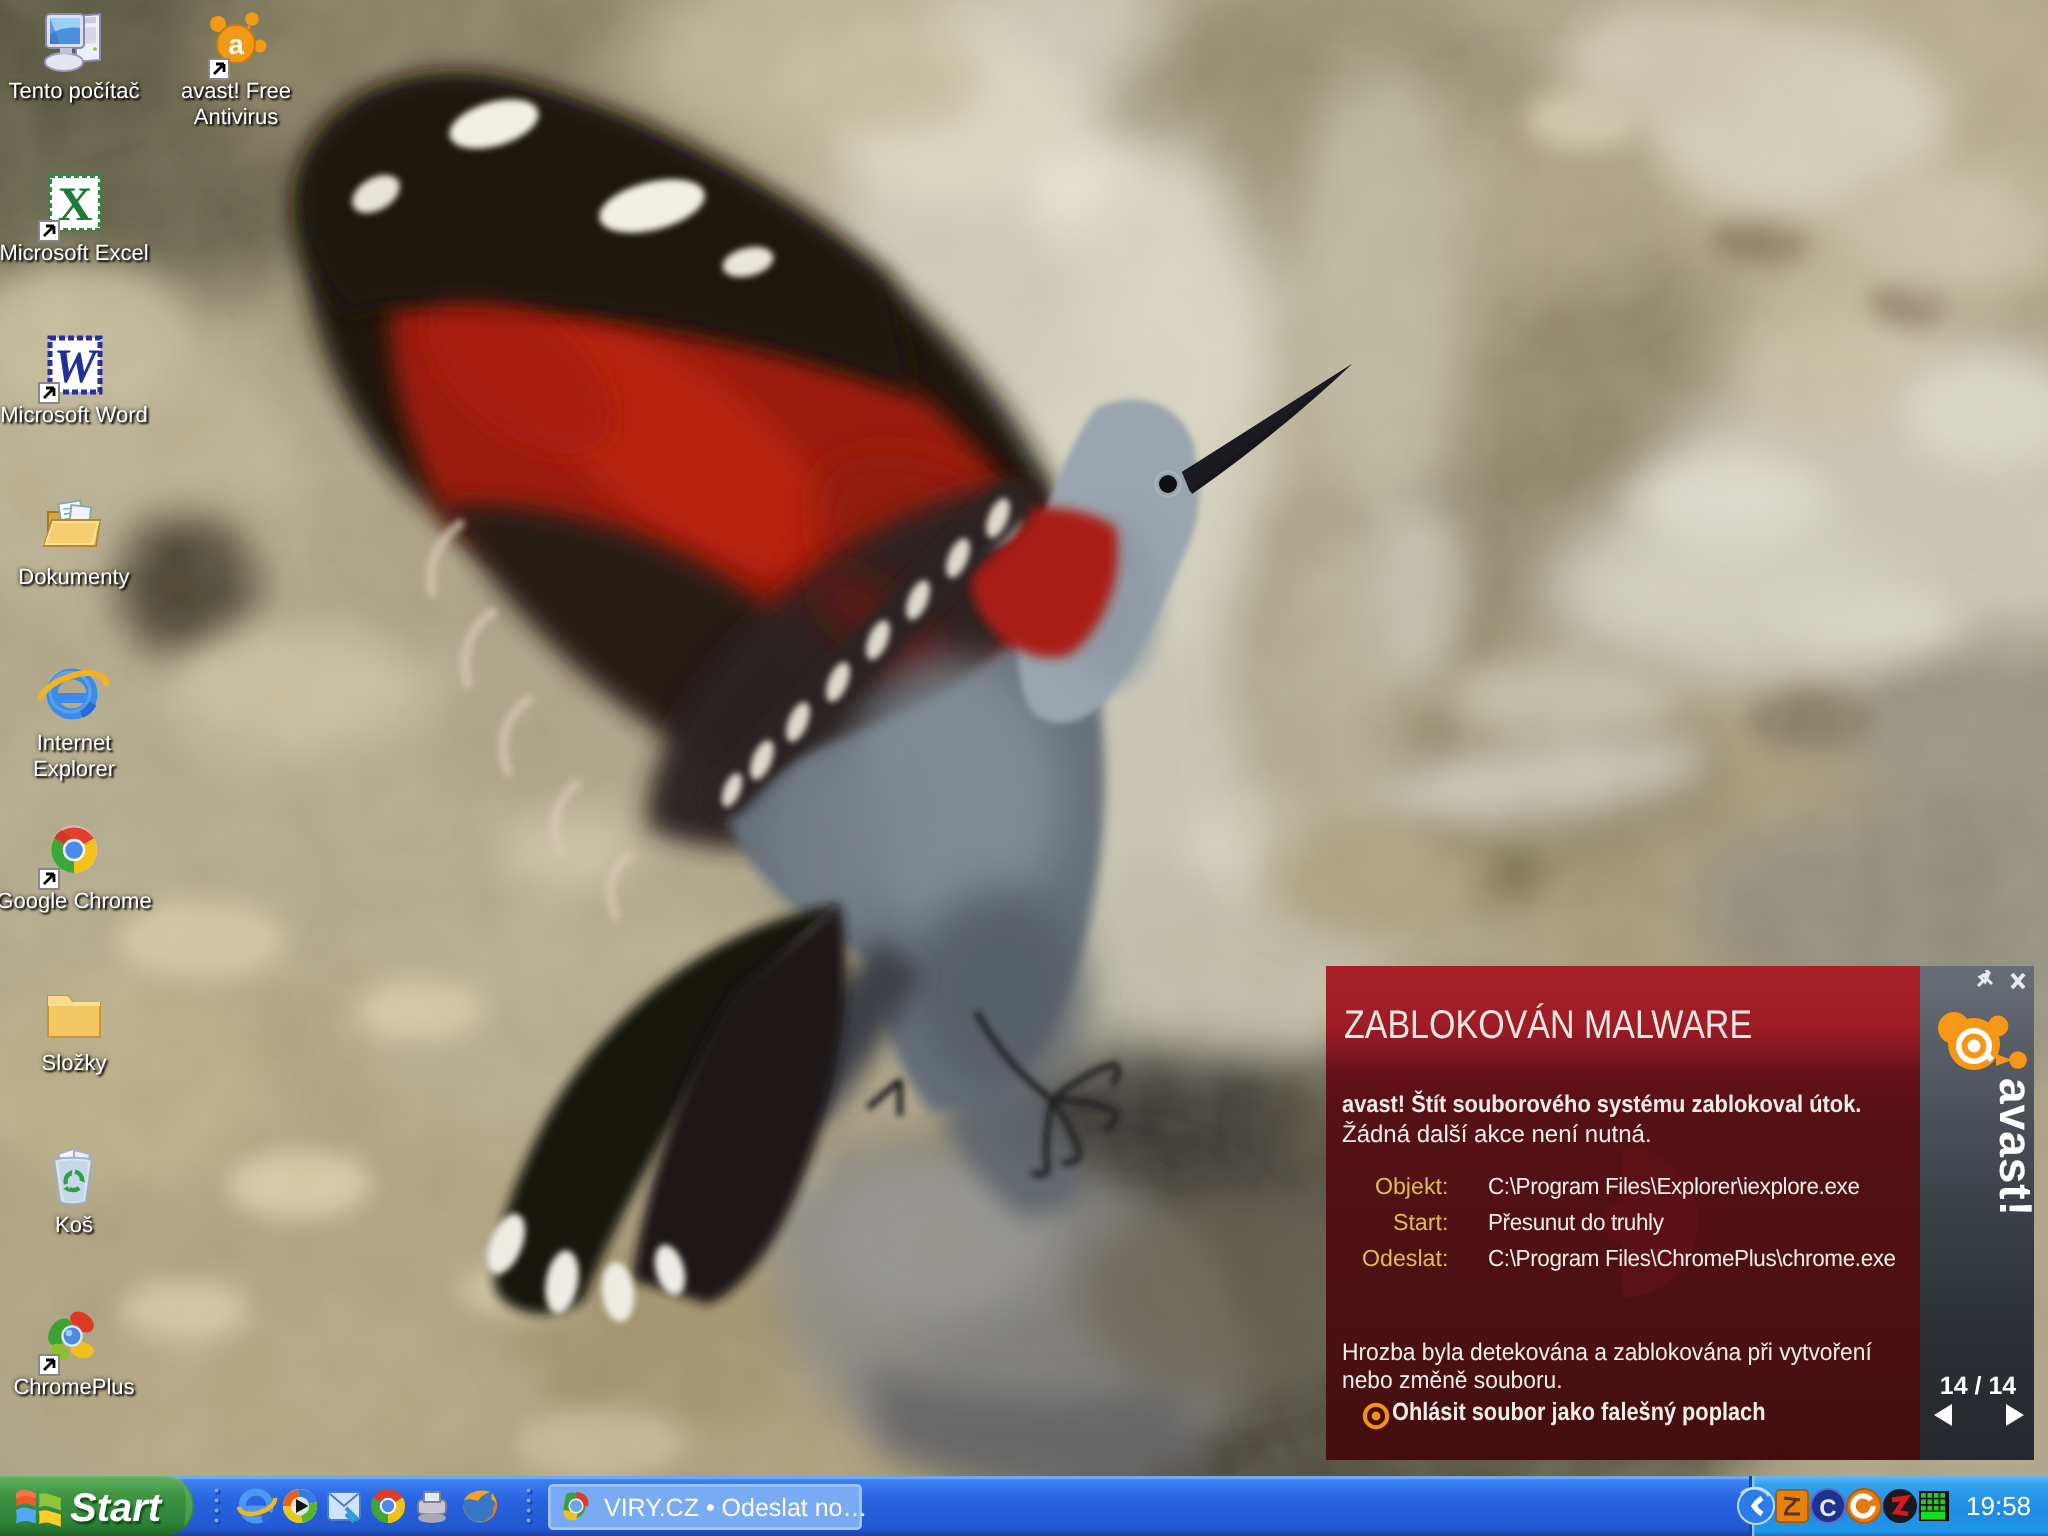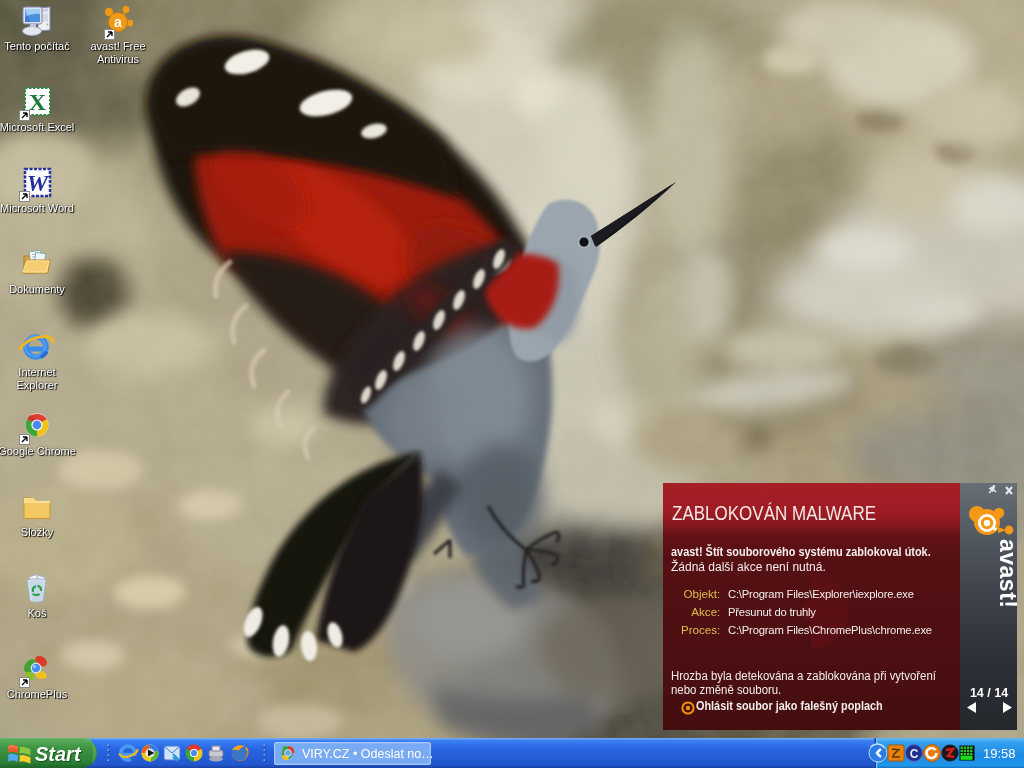--- a/index.html
+++ b/index.html
@@ -15,21 +15,21 @@
   #popup { position:absolute; left:663px; top:483px; width:420px; height:247px; }
   #pbody { position:absolute; left:0; top:0; width:297px; height:247px; overflow:hidden;
            background:linear-gradient(180deg,#a61f27 0%,#9e1c24 12%,#841720 17%,#611116 22%,#561013 30%,#511013 45%,#4a0f11 80%,#430d0e 100%); }
   #pwm { position:absolute; left:0; top:0; }
   #ptitle { position:absolute; left:9px; top:19px; color:#f2e7e5; font-size:20px; white-space:nowrap; transform-origin:0 0; }
   .pl { position:absolute; left:8px; color:#f4eeec; font-size:12px; line-height:13.5px; white-space:nowrap; transform-origin:0 0; }
   .pb { font-weight:bold; }
   #ptab { position:absolute; left:0; top:102px; border-collapse:collapse; }
   #ptab td span.v { display:inline-block; transform:scaleX(0.97); transform-origin:0 0; }
   #ptab td { font-size:11.6px; color:#f4eeec; line-height:12.5px; padding:2.7px 0 2.8px 0; white-space:nowrap; letter-spacing:-0.2px; }
-  #ptab td.k { color:#dfbe4e; text-align:right; padding-right:8px; padding-left:18px; min-width:38px; letter-spacing:0; }
+  #ptab td.k { color:#dfbe4e; text-align:right; padding-right:20px; padding-left:18px; min-width:38px; letter-spacing:0; }
   #pside { position:absolute; left:297px; top:0; width:57px; height:247px;
            background:linear-gradient(180deg,#686e76 0%,#565c64 18%,#3e434b 45%,#2c3037 72%,#24272c 100%); }
   #ppin { position:absolute; left:322px; top:2px; }
 </style>
 </head>
 <body>
 <div id="desk">
   <svg id="wall" width="1024" height="768" viewBox="0 0 1024 768">
     <defs>
       <filter id="b16" x="-50%" y="-50%" width="200%" height="200%">
@@ -394,25 +394,25 @@
       <div id="ptitle" style="transform:scaleX(0.85);">ZABLOKOVÁN MALWARE</div>
       <div class="pl pb" id="boldline" style="top:63px;transform:scaleX(0.91);">avast! Štít souborového systému zablokoval útok.</div>
       <div class="pl" style="top:78px;text-align:right;">Žádná další akce není nutná.</div>
       <table id="ptab">
         <tbody>
             <tr>
               <td class="k">Objekt:</td>
               <td><span class="v">C:\Program Files\Explorer\iexplore.exe</span></td>
             </tr>
         <tr>
-              <td class="k">Akce:</td>
+              <td class="k">Start:</td>
               <td><span class="v">Přesunut do truhly</span></td>
             </tr>
         <tr>
-              <td class="k">Proces:</td>
+              <td class="k">Odeslat:</td>
               <td><span class="v">C:\Program Files\ChromePlus\chrome.exe</span></td>
             </tr>
       </tbody>
         </table>
       <div class="pl" id="hrline" style="top:187px;transform:scaleX(0.95);">Hrozba byla detekována a zablokována při vytvoření<br>nebo změně souboru.</div>
       <div class="pl pb" id="ohline" style="top:217px;left:33px;font-size:12.5px;transform:scaleX(0.87);">Ohlásit soubor jako falešný poplach</div>
       <svg style="position:absolute;left:18px;top:218px;" width="14" height="14" viewBox="0 0 14 14">
         <circle cx="7" cy="7" r="5.6" fill="none" stroke="#f2930e" stroke-width="2"></circle>
         <circle cx="7" cy="7" r="2.2" fill="#f2930e"></circle>
       </svg>

